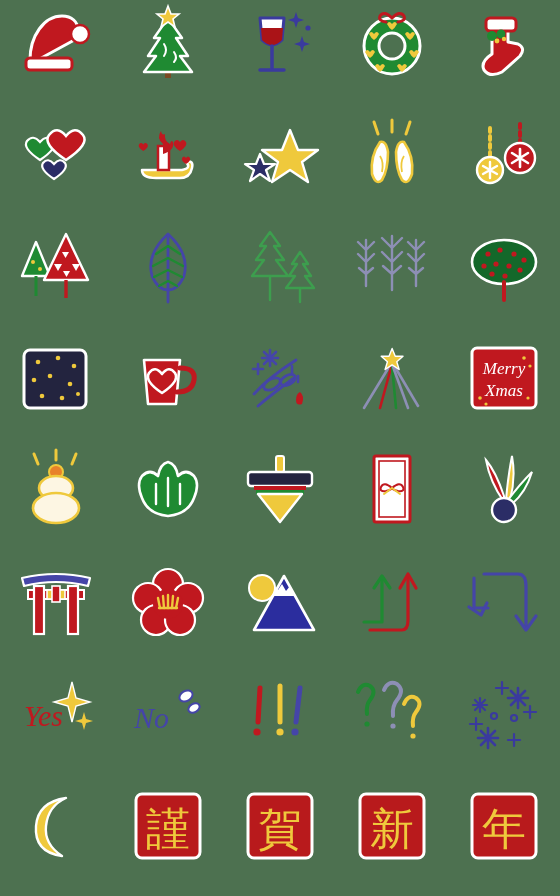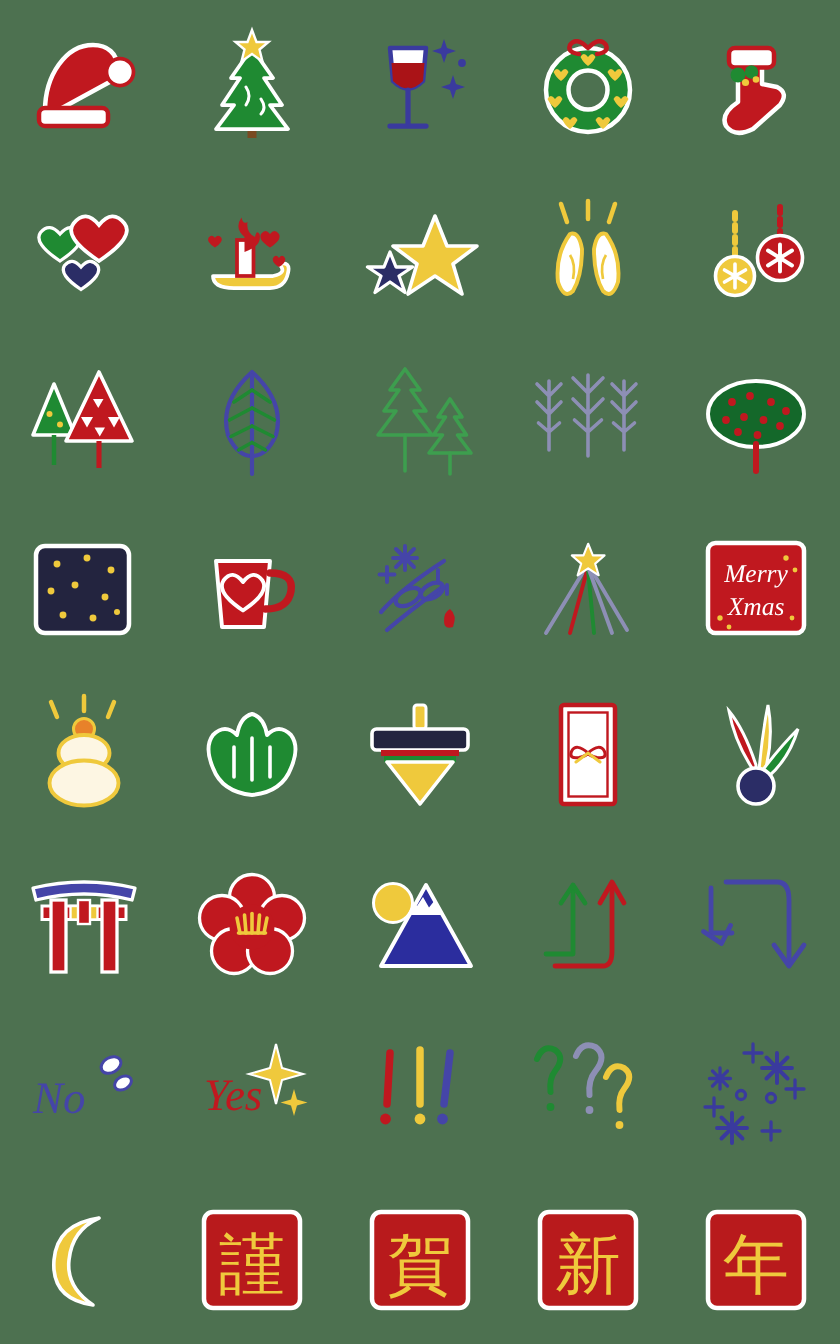--- a/index.html
+++ b/index.html
@@ -11,21 +11,21 @@
     overflow:hidden;
   }
   #sheet{
     width:560px;height:896px;
     display:grid;
     grid-template-columns:repeat(5,112px);
     grid-template-rows:repeat(8,112px);
   }
   .cell{
     width:112px;height:112px;
-    display:flex;align-items:center;justify-content:center;
+    display:flex;align-items:flex-start;justify-content:center;
     position:relative;
   }
   .art{width:84px;height:84px;display:block;}
   .hidden-label{
     position:absolute;width:1px;height:1px;overflow:hidden;
     clip:rect(0 0 0 0);white-space:nowrap;
   }
 </style>
 </head>
 <body style="background: rgb(77, 113, 80);">
@@ -428,34 +428,34 @@
       <g fill="none" stroke-width="3.2" stroke-linecap="round" stroke-linejoin="round">
         <path d="M12 18 L12 48 L26 48" stroke="#4545a8"></path>
         <path d="M18 40 L10 52 L22 58" stroke="#4545a8" transform="rotate(-90 16 49)"></path>
         <path d="M22 14 L56 14 Q64 14 64 26 L64 68" stroke="#4545a8"></path>
         <path d="M54 56 L64 70 L74 56" stroke="#4545a8"></path>
       </g>
     </svg>
   </div>
 
   <div class="cell">
+    <span class="hidden-label">Yes with sparkles</span>
+    <svg class="art" viewBox="0 0 84 84">
+      <text x="10" y="54" fill="#c0181f" font-family="'Liberation Serif', serif" font-size="30" font-style="italic">Yes</text>
+      <path d="M58 10 L62 26 L76 30 L62 34 L58 50 L54 34 L40 30 L54 26 Z" fill="#efc93c" stroke="#ffffff" stroke-width="1.4"></path>
+      <path d="M70 40 L72 47 L79 49 L72 51 L70 58 L68 51 L61 49 L68 47 Z" fill="#efc93c"></path>
+    </svg>
+  </div>
+
+  <div class="cell">
     <span class="hidden-label">No with sweat drops</span>
     <svg class="art" viewBox="0 0 84 84">
       <text x="8" y="56" fill="#4545a8" font-family="'Liberation Serif', serif" font-size="30" font-style="italic">No</text>
       <ellipse cx="60" cy="24" rx="7" ry="5" fill="#ffffff" stroke="#4545a8" stroke-width="2" transform="rotate(-30 60 24)"></ellipse>
       <ellipse cx="68" cy="36" rx="6" ry="4.2" fill="#ffffff" stroke="#4545a8" stroke-width="2" transform="rotate(-30 68 36)"></ellipse>
-    </svg>
-  </div>
-
-  <div class="cell">
-    <span class="hidden-label">Yes with sparkles</span>
-    <svg class="art" viewBox="0 0 84 84">
-      <text x="10" y="54" fill="#c0181f" font-family="'Liberation Serif', serif" font-size="30" font-style="italic">Yes</text>
-      <path d="M58 10 L62 26 L76 30 L62 34 L58 50 L54 34 L40 30 L54 26 Z" fill="#efc93c" stroke="#ffffff" stroke-width="1.4"></path>
-      <path d="M70 40 L72 47 L79 49 L72 51 L70 58 L68 51 L61 49 L68 47 Z" fill="#efc93c"></path>
     </svg>
   </div>
 
   <div class="cell">
     <span class="hidden-label">Three exclamation marks</span>
     <svg class="art" viewBox="0 0 84 84">
       <g stroke-linecap="round">
         <path d="M22 16 L20 50" stroke="#c0181f" stroke-width="5"></path>
         <circle cx="19" cy="60" r="3.6" fill="#c0181f"></circle>
         <path d="M42 14 L42 50" stroke="#efc93c" stroke-width="5"></path>

